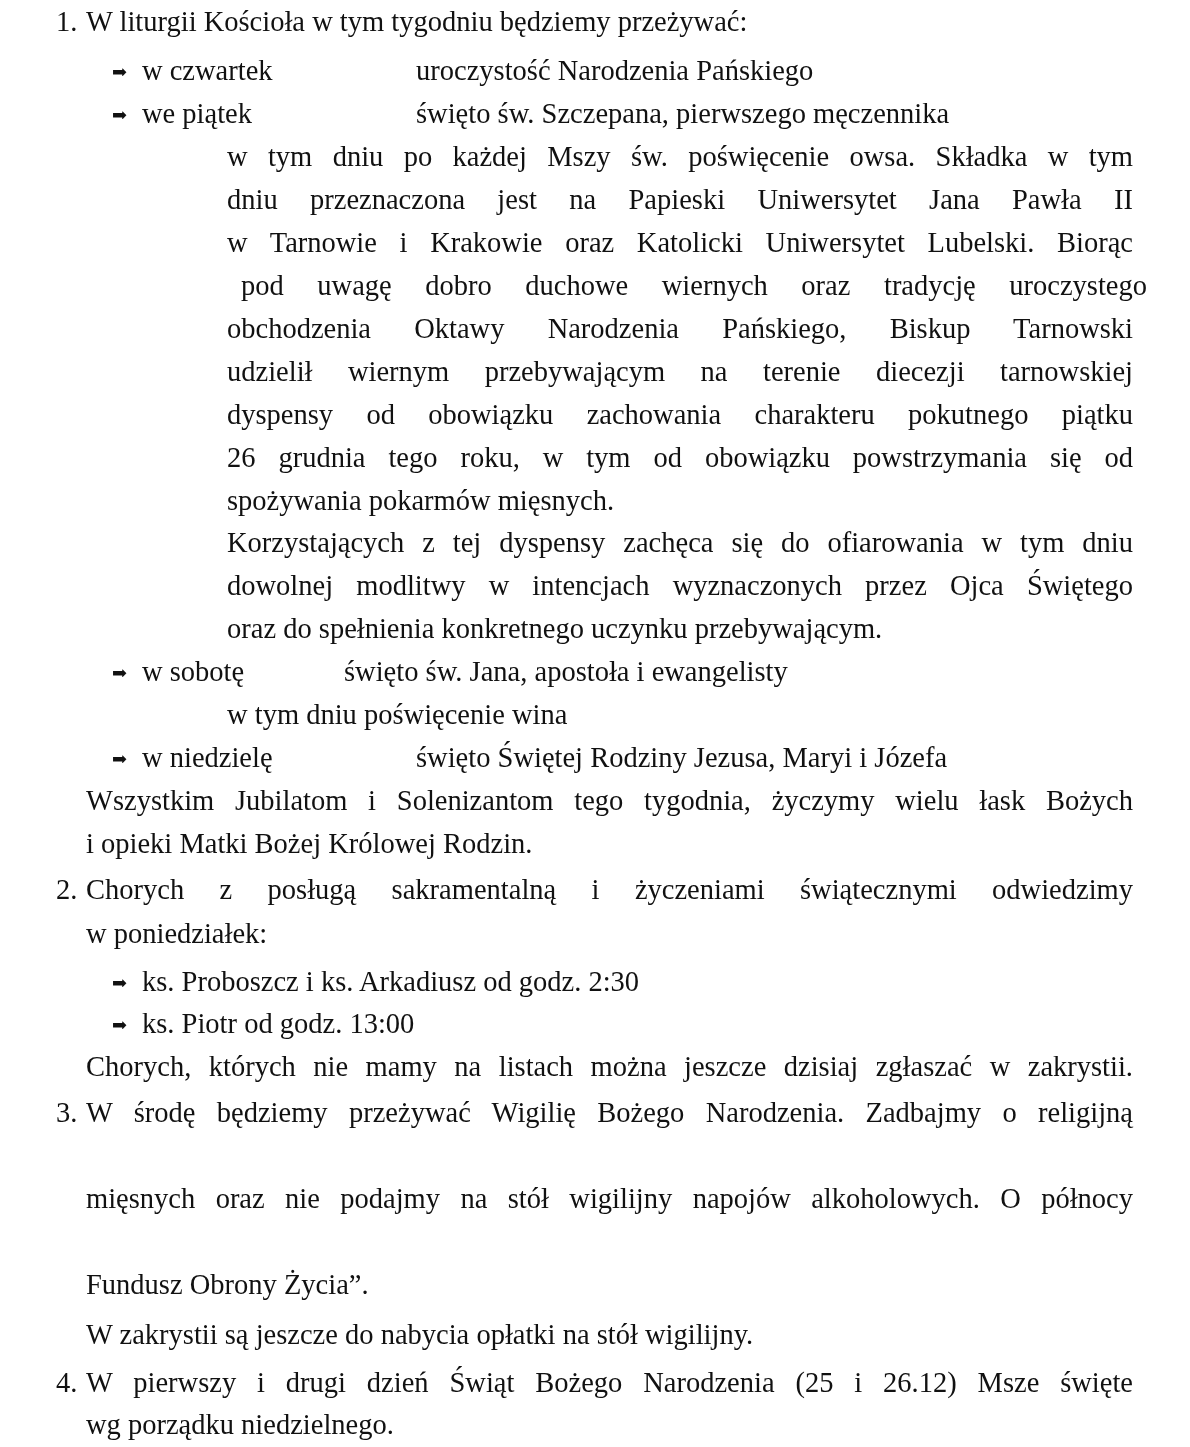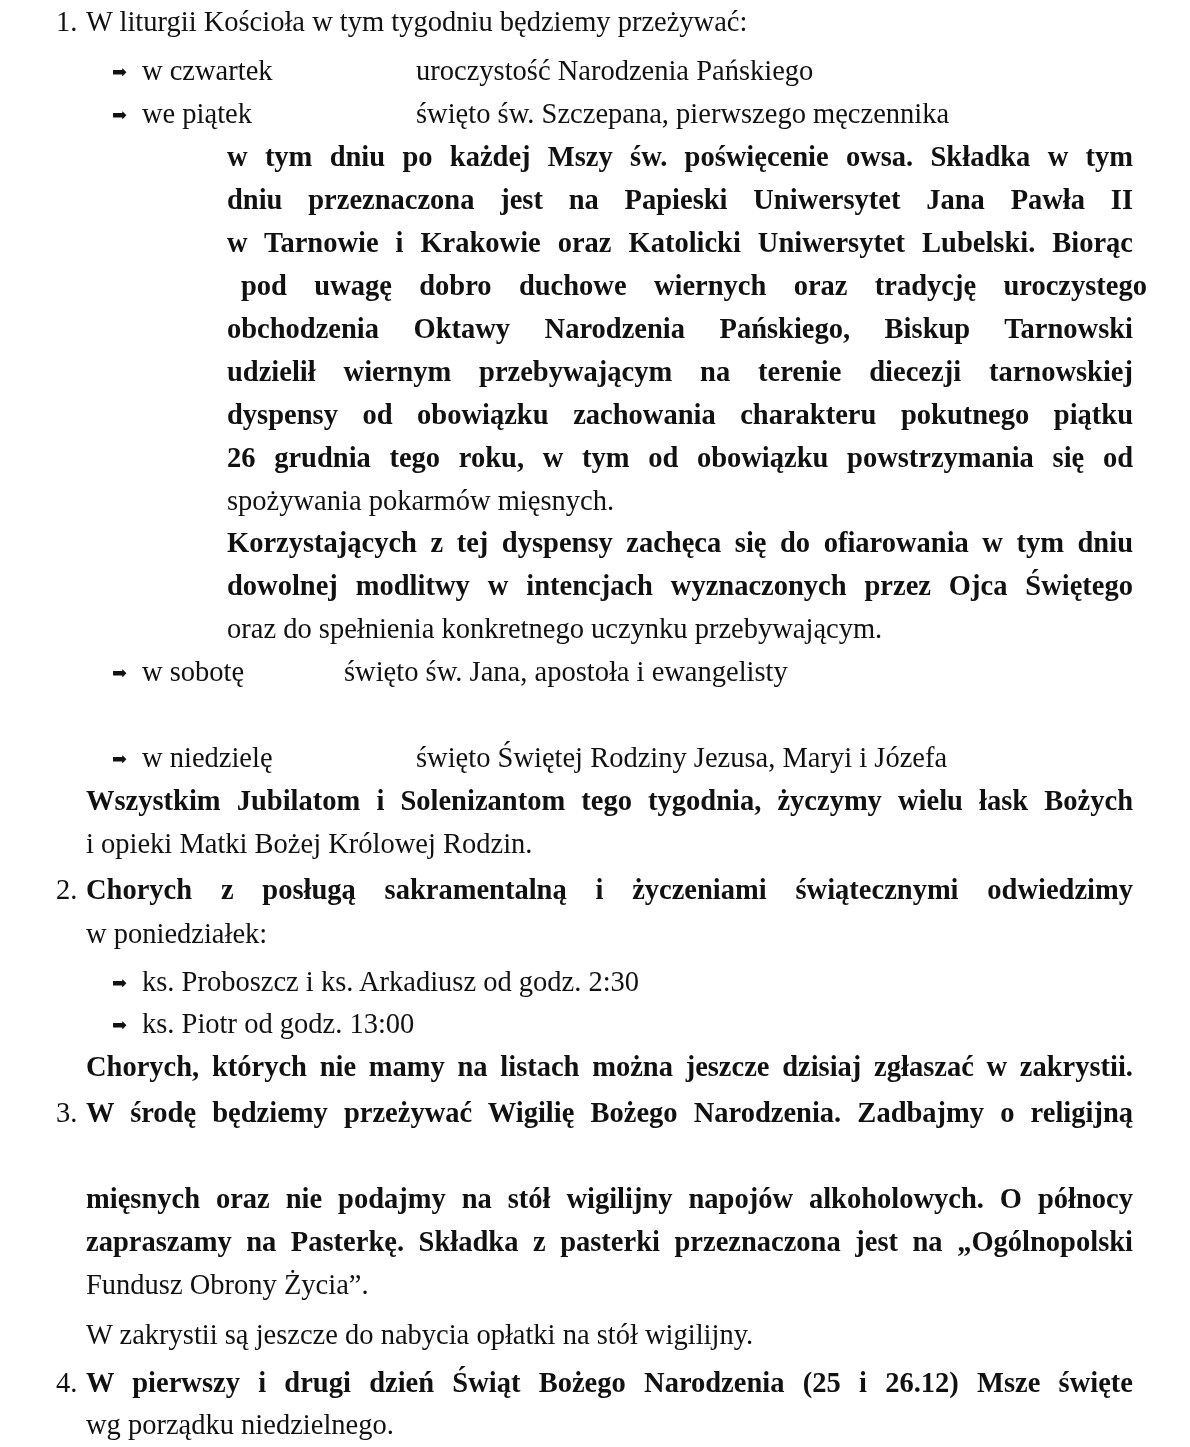--- a/index.html
+++ b/index.html
@@ -1,20 +1,20 @@
 <!DOCTYPE html>
 <html><head>
 <meta charset="utf-8">
 <style>
   html,body{margin:0;padding:0;background:#fff;}
   body{width:1190px;height:1447px;overflow:hidden;font-family:"Liberation Serif","DejaVu Serif",serif;color:#111;font-size:28.5px;}
   .page{position:relative;width:1190px;height:1447px;}
   .ln{position:absolute;white-space:nowrap;line-height:40px;}
   .num{position:absolute;left:56px;}
-  .just{position:absolute;text-align:justify;text-align-last:justify;white-space:nowrap;line-height:40px;font-weight:bold;}
+  .just{position:absolute;text-align:justify;text-align-last:justify;white-space:nowrap;line-height:40px;}
   .arrow{position:absolute;left:112px;font-size:18px;line-height:40px;}
 </style>
 </head>
 <body>
 
 <div class="page">
 
   <span class="ln num" style="top:2px">1.</span>
   <span class="ln" style="left:86px;top:2px">W liturgii Kościoła w tym tygodniu będziemy przeżywać:</span>
 
@@ -35,20 +35,21 @@
   <div class="just" style="left:227px;width:906px;top:352px">udzielił wiernym przebywającym na terenie diecezji tarnowskiej</div>
   <div class="just" style="left:227px;width:906px;top:438px">26 grudnia tego roku, w tym od obowiązku powstrzymania się od</div>
   <span class="ln" style="left:227px;top:481px">spożywania pokarmów mięsnych.</span>
   <div class="just" style="left:227px;width:906px;top:523px">Korzystających z tej dyspensy zachęca się do ofiarowania w tym dniu</div>
   <div class="just" style="left:227px;width:906px;top:566px">dowolnej modlitwy w intencjach wyznaczonych przez Ojca Świętego</div>
   <span class="ln" style="left:227px;top:609px">oraz do spełnienia konkretnego uczynku przebywającym.</span>
 
   <span class="arrow" style="top:653px">➡</span>
   <span class="ln" style="left:142px;top:652px">w sobotę</span>
   <span class="ln" style="left:344px;top:652px">święto św. Jana, apostoła i ewangelisty</span>
+  <span class="ln" style="left:227px;top:695px">w tym dniu poświęcenie wina</span>
 
   <span class="arrow" style="top:739px">➡</span>
   <span class="ln" style="left:142px;top:738px">w niedzielę</span>
   <span class="ln" style="left:416px;top:738px">święto Świętej Rodziny Jezusa, Maryi i Józefa</span>
 
   <div class="just" style="left:86px;width:1047px;top:781px">Wszystkim Jubilatom i Solenizantom tego tygodnia, życzymy wielu łask Bożych</div>
   <span class="ln" style="left:86px;top:824px">i opieki Matki Bożej Królowej Rodzin.</span>
 
   <span class="ln num" style="top:870px">2.</span>
   <div class="just" style="left:86px;width:1047px;top:870px">Chorych z posługą sakramentalną i życzeniami świątecznymi odwiedzimy</div>
@@ -57,21 +58,20 @@
   <span class="arrow" style="top:963px">➡</span>
   <span class="ln" style="left:142px;top:962px">ks. Proboszcz i ks. Arkadiusz od godz. 2:30</span>
   <span class="arrow" style="top:1005px">➡</span>
   <span class="ln" style="left:142px;top:1004px">ks. Piotr od godz. 13:00</span>
 
   <div class="just" style="left:86px;width:1047px;top:1047px">Chorych, których nie mamy na listach można jeszcze dzisiaj zgłaszać w zakrystii.</div>
 
   <span class="ln num" style="top:1093px">3.</span>
   <div class="just" style="left:86px;width:1047px;top:1093px">W środę będziemy przeżywać Wigilię Bożego Narodzenia. Zadbajmy o religijną</div>
   <div class="just" style="left:86px;width:1047px;top:1179px">mięsnych oraz nie podajmy na stół wigilijny napojów alkoholowych. O północy</div>
-  <div class="just" style="left:86px;width:1047px;top:1222px">zapraszamy na Pasterkę. Składka z pasterki przeznaczona jest na „Ogólnopolski</div>
   <span class="ln" style="left:86px;top:1265px">Fundusz Obrony Życia”.</span>
   <span class="ln" style="left:86px;top:1315px">W zakrystii są jeszcze do nabycia opłatki na stół wigilijny.</span>
 
   <span class="ln num" style="top:1363px">4.</span>
   <div class="just" style="left:86px;width:1047px;top:1363px">W pierwszy i drugi dzień Świąt Bożego Narodzenia (25 i 26.12) Msze święte</div>
   <span class="ln" style="left:86px;top:1405px">wg porządku niedzielnego.</span>
 
 </div>
 
 </body></html>

